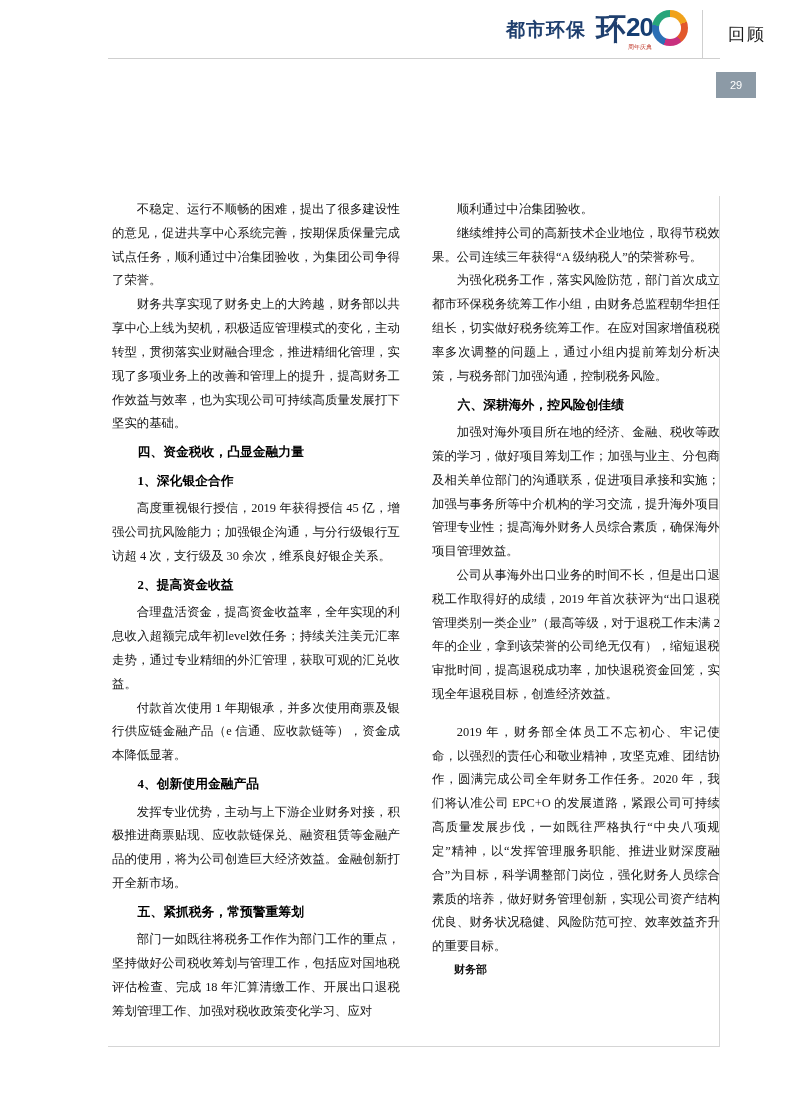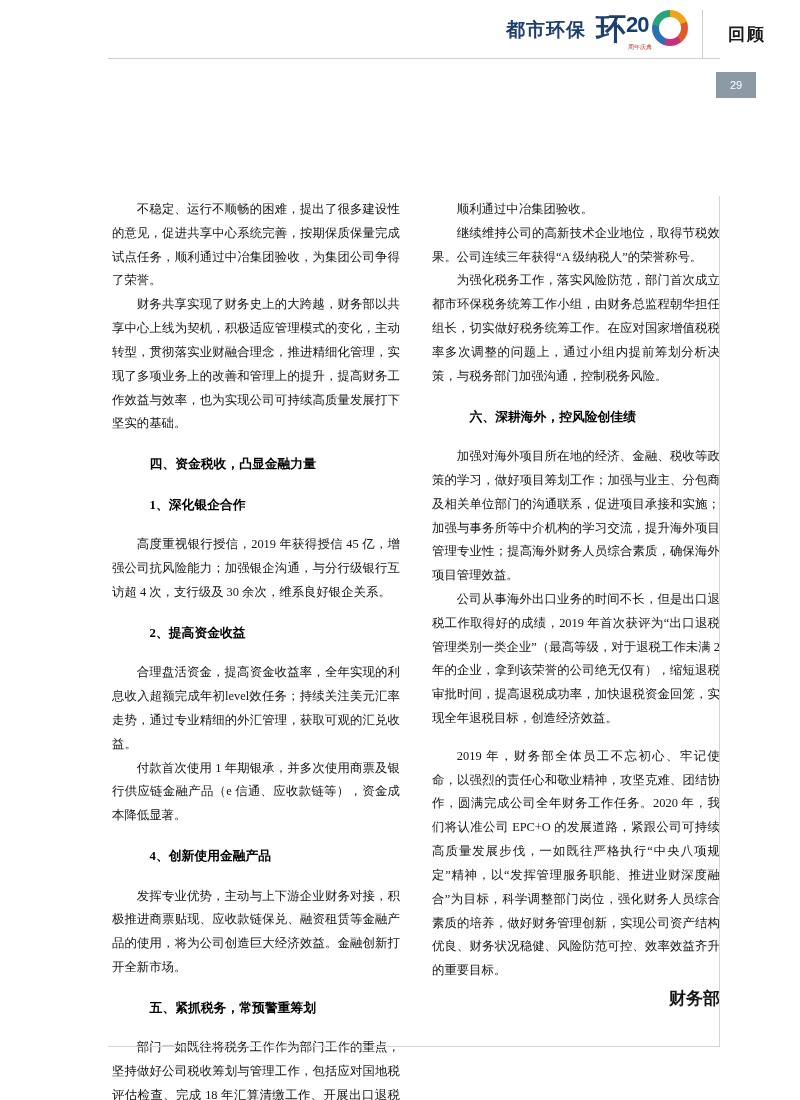--- a/index.html
+++ b/index.html
@@ -69,21 +69,21 @@
     top: 10px;
     left: 626px;
     width: 62px;
     height: 44px;
   }
   .anniv-20 {
     position: absolute;
     top: 2px;
     left: 0;
     font-family: "Liberation Sans", sans-serif;
-    font-size: 22px;
+    font-size: 26px;
     font-weight: bold;
     color: #163e72;
     letter-spacing: -1px;
   }
   .anniv-ring {
     position: absolute;
     top: 0;
     left: 26px;
     width: 36px;
     height: 36px;
@@ -122,21 +122,21 @@
     height: 48px;
     background: #ffffff;
     border-left: 1px solid #cfcfcf;
     display: flex;
     align-items: center;
     justify-content: center;
   }
   .section-tab span {
     font-family: "Liberation Serif", serif;
     font-size: 17px;
-    font-weight: bold;
+    font-weight: normal;
     color: #1a1a1a;
     letter-spacing: 2px;
   }
   .page-number-box {
     position: absolute;
     top: 72px;
     left: 716px;
     width: 40px;
     height: 26px;
     background: #8c9aa6;
@@ -165,32 +165,32 @@
     font-size: 12.4px;
     line-height: 1.92;
     text-align: justify;
     color: #141414;
   }
   .col p {
     margin: 0 0 0 4px;
     text-indent: 2em;
   }
   .col h3 {
-    margin: 16px;
+    margin: 4px;
     font-size: 12.8px;
     font-weight: bold;
     text-indent: 2em;
     line-height: 1.92;
     color: #000000;
   }
   .signature {
     margin-top: 22px;
-    text-align: right;
-    font-weight: bold;
-    font-size: 17px;
+    text-align: left;
+    font-weight: bold;
+    font-size: 11px;
     text-indent: 0;
   }
   .col .gap {
     height: 14px;
   }
 
   .right-rule {
     position: absolute;
     top: 196px;
     left: 719px;

